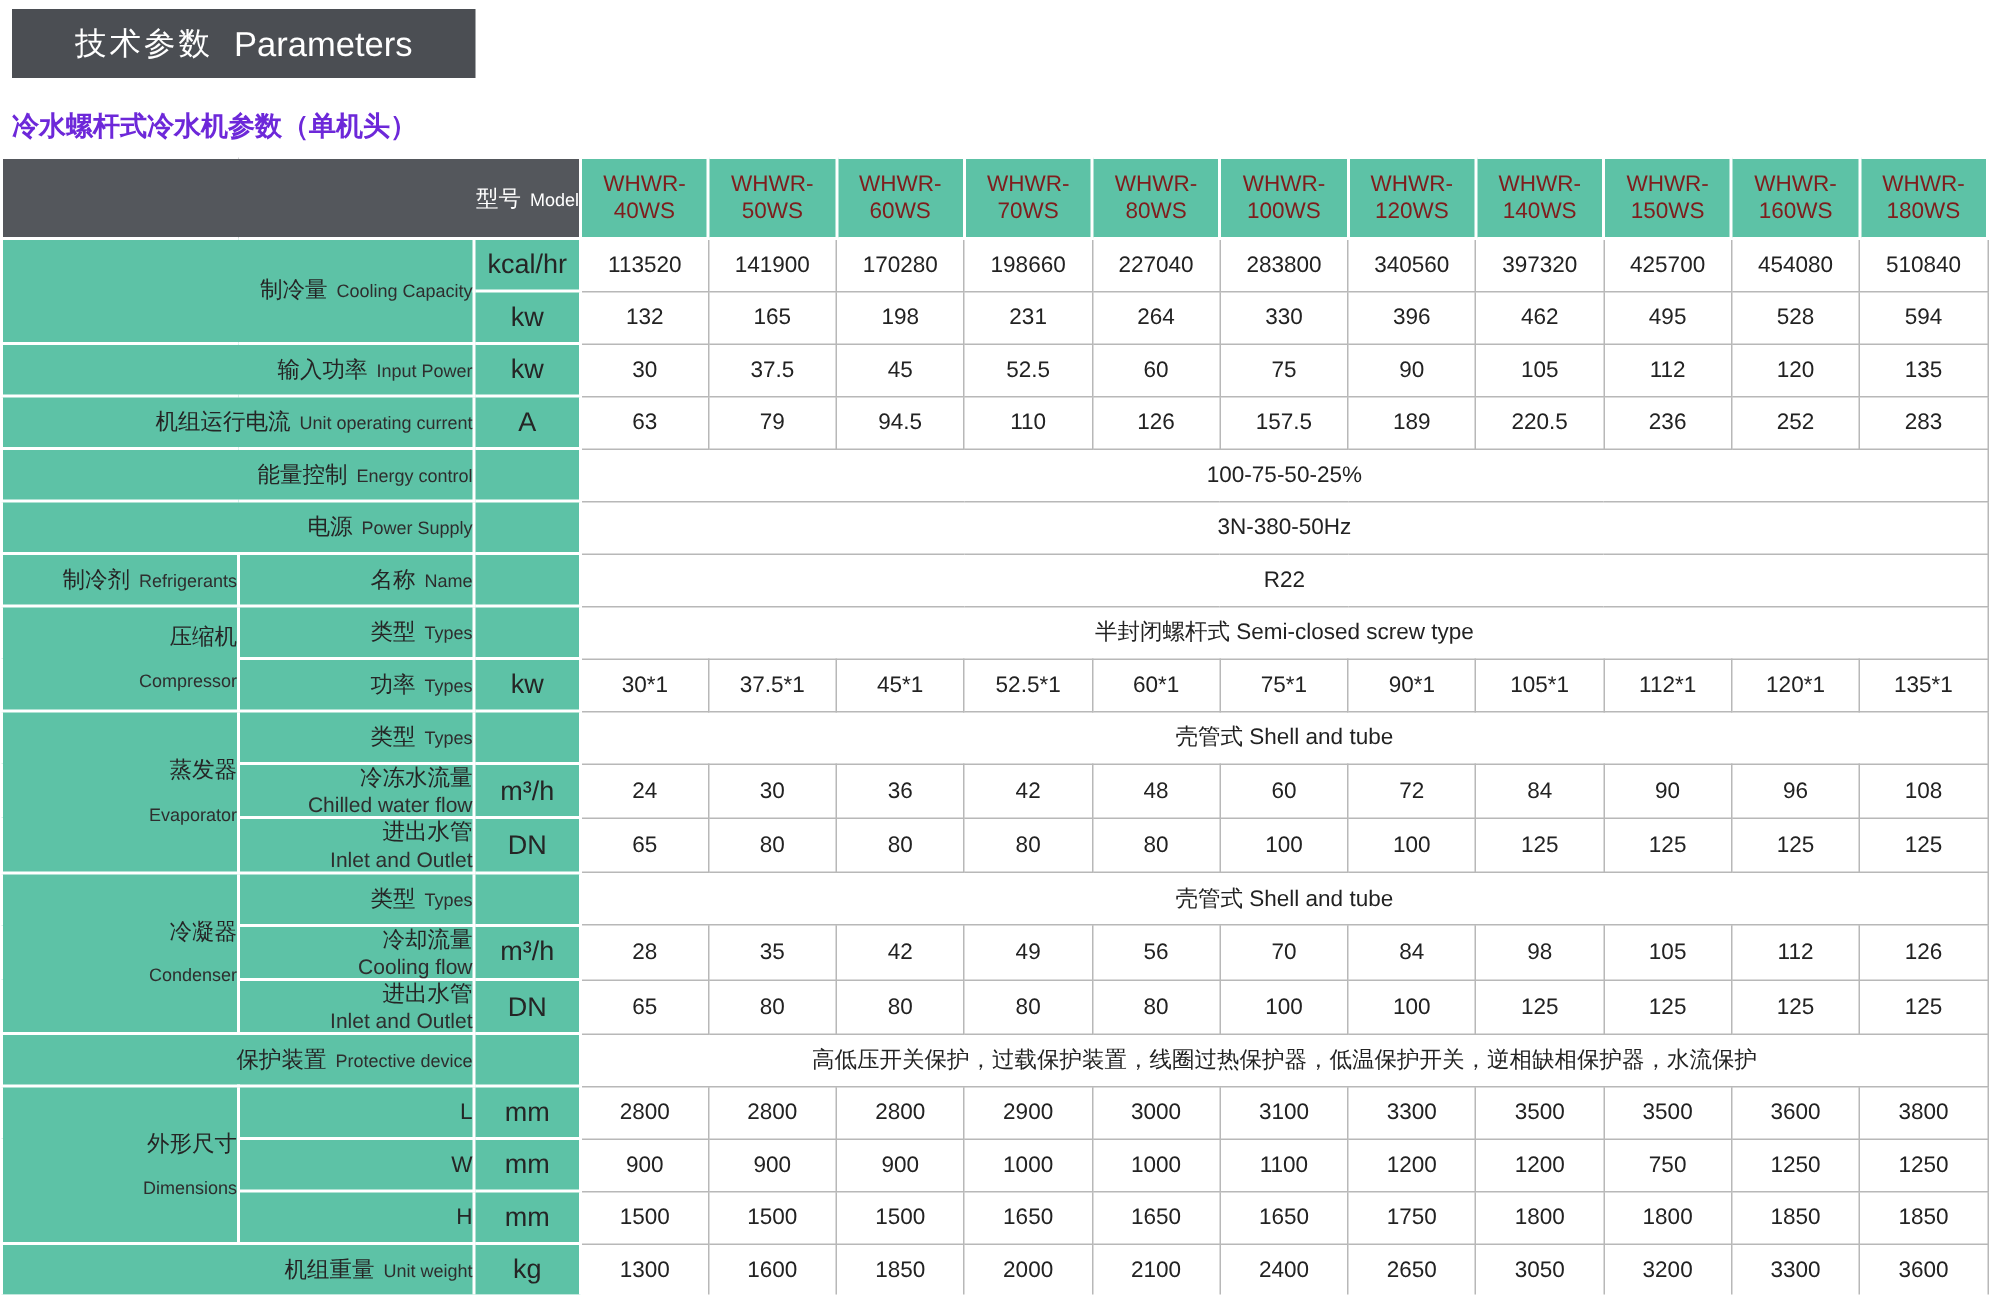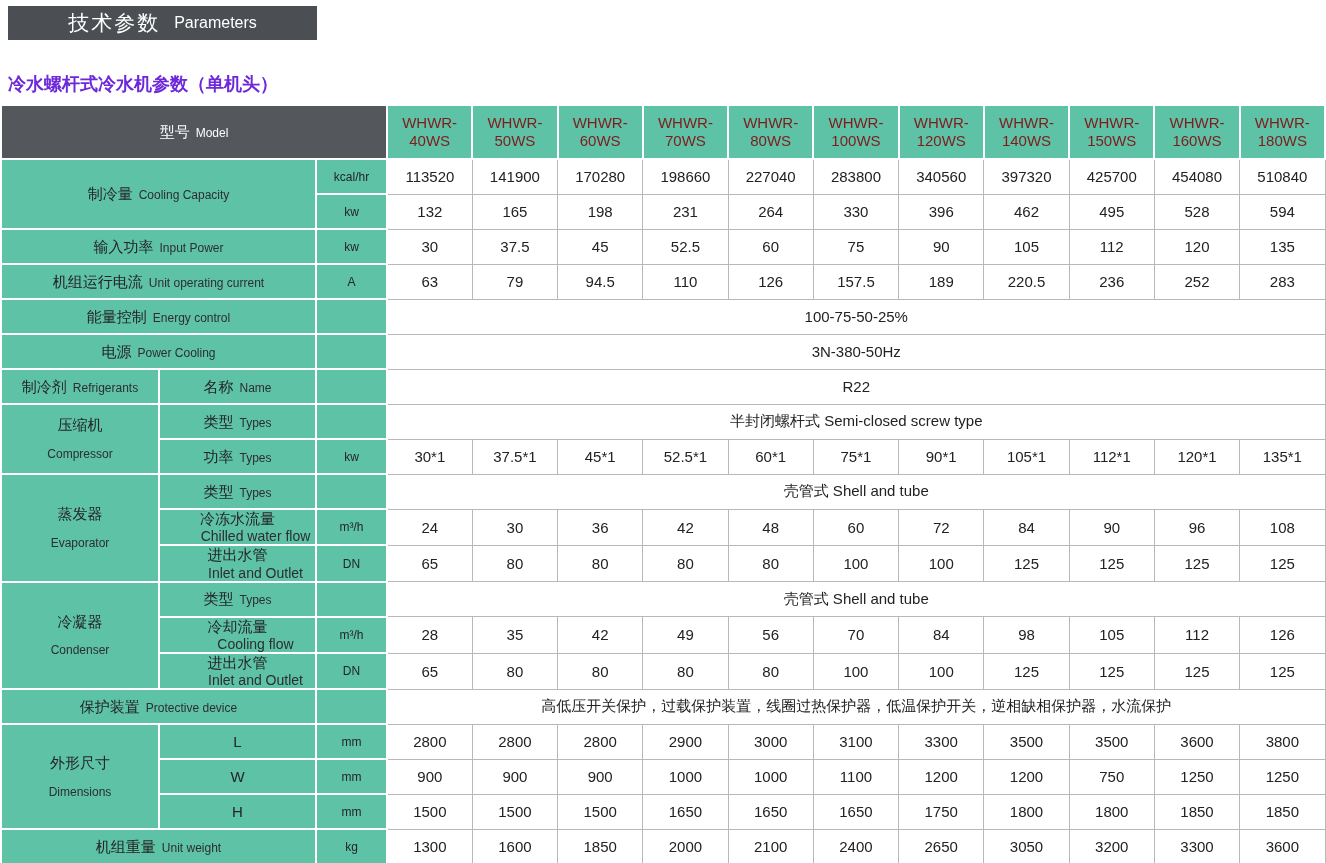--- a/index.html
+++ b/index.html
@@ -6,53 +6,53 @@
     --teal:#5dc2a6; --dark:#54575c; --banner:#4b4e53;
     --border:#b8b8b8; --text:#2b2b2b;
   }
   html,body{margin:0;padding:0;}
   body{
     width:1326px;height:863px;background:#fff;position:relative;
     font-family:"Liberation Sans","DejaVu Sans",sans-serif;color:var(--text);
     overflow:hidden;
   }
   .banner{
-    position:absolute;left:8px;top:6px;width:309px;height:34px;
+    position:absolute;left:8px;top:6px;width:309px;height:46px;
     background:var(--banner);color:#fff;display:flex;align-items:center;
     justify-content:center;gap:14px;
   }
   .banner .zh{font-size:21px;letter-spacing:2px;}
-  .banner .en{font-size:16px;}
+  .banner .en{font-size:23px;}
   .page-title{
     position:absolute;left:8px;top:72px;font-size:18px;font-weight:700;color:#6d28d9;
   }
   table.spec{
     position:absolute;left:0;top:104px;width:1326px;
     border-collapse:collapse;table-layout:fixed;
   }
   table.spec td,table.spec th{padding:0;vertical-align:middle;}
   th.dark{
     background:var(--dark);color:#fff;border:2px solid #fff;
-    text-align:center;padding-left:11px;height:52px;font-weight:normal;
+    text-align:right;padding-left:11px;height:52px;font-weight:normal;
   }
   th.dark .zh{font-size:15px;}
   th.dark .en{font-size:12px;margin-left:6px;}
   th.model{
     background:var(--teal);border:2px solid #fff;color:#7f1d1d;
     font-weight:normal;font-size:15px;text-align:center;
     white-space:pre-line;line-height:1.18;
   }
   td.teal{background:var(--teal);border:2px solid #fff;height:33px;}
-  td.lbl{text-align:center;padding-left:11px;font-size:15px;color:#252525;line-height:1.15;}
+  td.lbl{text-align:right;padding-left:11px;font-size:15px;color:#252525;line-height:1.15;}
   td.lbl .en{font-size:12px;color:#2e2e2e;}
   td.lbl.inline .en{margin-left:6px;}
   td.lbl.stack .en{display:block;margin-top:14px;}
   td.lbl.two{font-size:15px;}
   td.lbl.two .en{display:block;font-size:14px;margin-top:1px;padding-left:36px;}
-  td.unit{text-align:center;font-size:12px;color:#252525;}
+  td.unit{text-align:center;font-size:18px;color:#252525;}
   td.data{
     background:#fff;border:1px solid var(--border);height:33px;
     text-align:center;font-size:15px;color:#222;
   }
 </style>
 </head>
 <body>
 
 <div class="banner">
   <span class="zh">技术参数</span>
@@ -166,21 +166,21 @@
         <td class="data">236</td>
         <td class="data">252</td>
         <td class="data">283</td>
       </tr>
       <tr>
         <td class="teal lbl inline" colspan="2"><span class="zh">能量控制</span><span class="en">Energy control</span></td>
         <td class="teal unit"></td>
         <td class="data merged" colspan="11">100-75-50-25%</td>
       </tr>
       <tr>
-        <td class="teal lbl inline" colspan="2"><span class="zh">电源</span><span class="en">Power Cooling</span></td>
+        <td class="teal lbl inline" colspan="2"><span class="zh">电源</span><span class="en">Power Supply</span></td>
         <td class="teal unit"></td>
         <td class="data merged" colspan="11">3N-380-50Hz</td>
       </tr>
       <tr>
         <td class="teal lbl inline"><span class="zh">制冷剂</span><span class="en">Refrigerants</span></td>
         <td class="teal lbl inline"><span class="zh">名称</span><span class="en">Name</span></td>
         <td class="teal unit"></td>
         <td class="data merged" colspan="11">R22</td>
       </tr>
       <tr>

